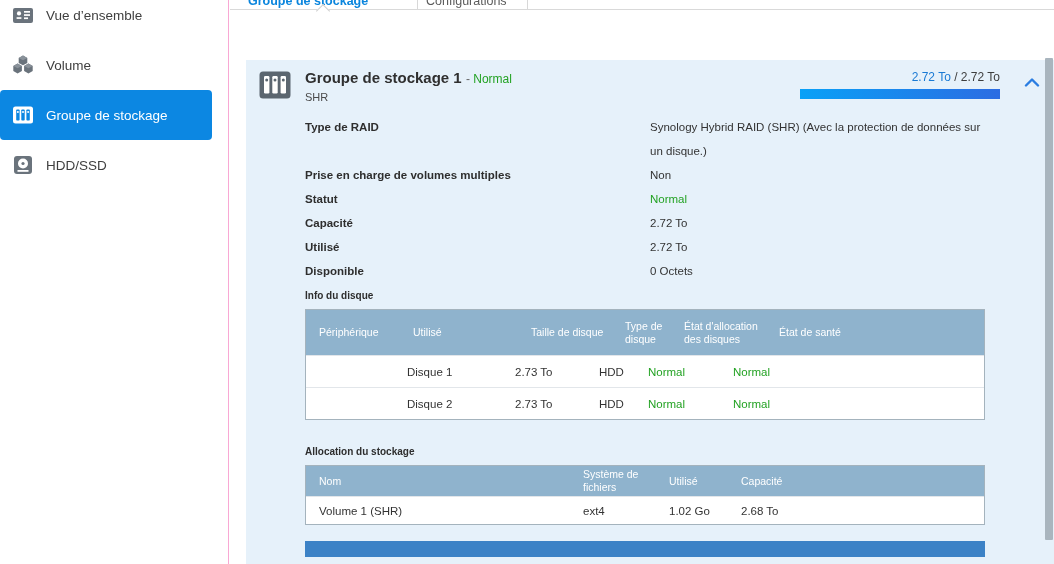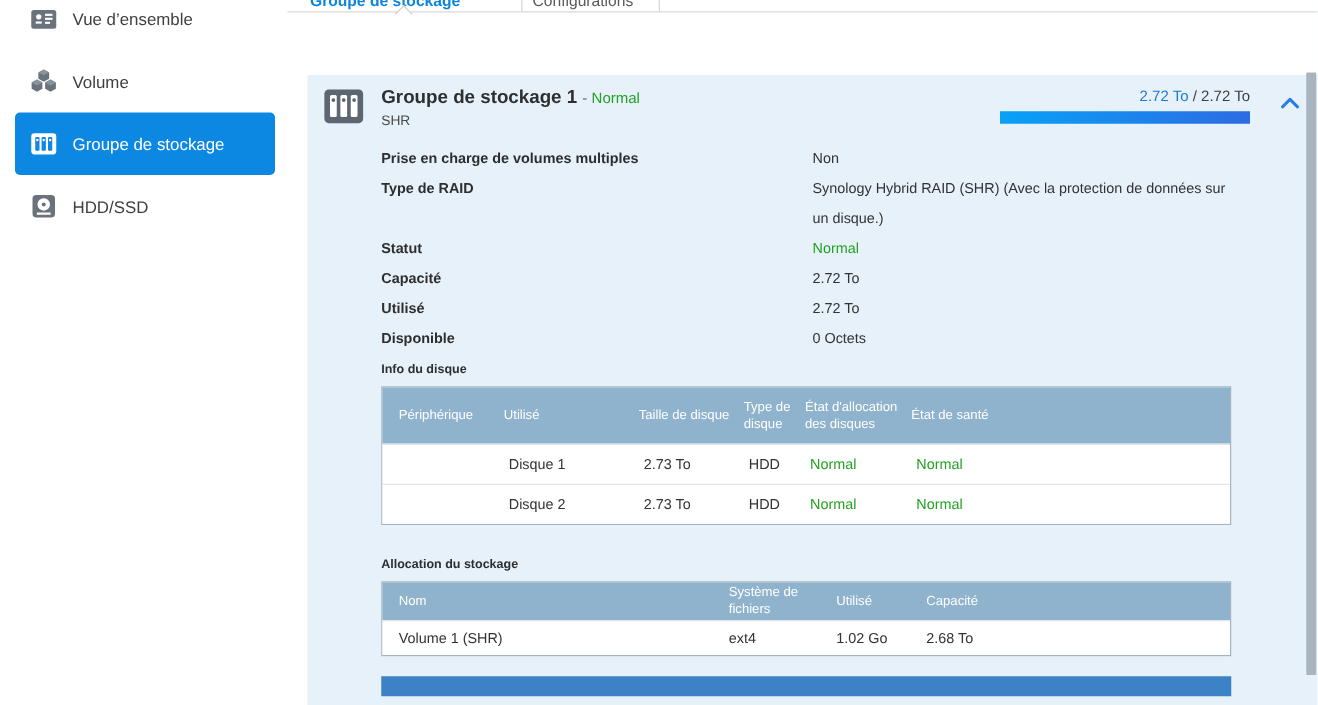--- a/index.html
+++ b/index.html
@@ -1,22 +1,22 @@
 <!DOCTYPE html>
 <html><head>
 <meta charset="utf-8">
 <style>
   * { margin:0; padding:0; box-sizing:border-box; }
   html,body { width:1054px; height:564px; overflow:hidden; background:#fff;
               font-family:"Liberation Sans","DejaVu Sans",sans-serif; }
   .app { position:relative; width:1054px; height:564px; background:#fff; }
 
   
-  .sidebar { position:absolute; left:12px; top:0; width:229px; height:564px;
-             background:#fff; border-right:5px solid #f9a8d4; overflow:hidden; }
+  .sidebar { position:absolute; left:0; top:0; width:229px; height:564px;
+             background:#fff; border-right:1px solid #f9a8d4; overflow:hidden; }
   .side-list { position:absolute; top:-10px; left:0; right:0; }
   .side-item { height:50px; display:flex; align-items:center; gap:12px;
                padding-left:12px; font-size:13.5px; color:#3f3f3f; cursor:pointer; }
   .side-item.selected { background:#0c87e2; color:#fff; border-radius:4px; margin-right:16px; }
   .side-icon { width:22px; height:22px; flex:0 0 22px; }
   .side-icon svg { width:22px; height:22px; display:block; }
 
   
   .content { position:absolute; left:230px; top:0; width:824px; height:564px; background:#fff; }
 
@@ -74,21 +74,21 @@
 
   .section-title { position:absolute; left:59px; font-size:10px; font-weight:bold; color:#2e2e2e; }
   .st-disk { top:230px; }
   .st-alloc { top:386px; }
 
   .tbl { position:absolute; left:59px; width:680px; border:1px solid #a4b3bd; background:#fff; }
   .tbl-disk { top:249px; }
   .tbl-alloc { top:405px; }
   .thead { display:grid; background:#8fb3cd; color:#fff; font-size:10.5px;
            align-items:center; }
-  .tbl-disk .thead { grid-template-columns:84px 108px 84px 49px 85px 1fr; height:45px; padding-left:13px; }
+  .tbl-disk .thead { grid-template-columns:84px 108px 84px 49px 85px 1fr; height:45px; padding-left:13px;gap:10px; }
   .tbl-alloc .thead { grid-template-columns:264px 86px 72px 1fr; height:30px; padding-left:13px; }
   .th { padding-right:6px; line-height:13px; }
   .trow { display:grid; background:#fff; font-size:11.5px; color:#333; align-items:center;
           border-top:1px solid #e2e6ea; }
   .tbl-disk .trow { grid-template-columns:84px 108px 84px 49px 85px 1fr; height:32px; padding-left:17px; }
   .tbl-alloc .trow { grid-template-columns:264px 86px 72px 1fr; height:28px; padding-left:13px; }
   .td.green { color:#23a223; }
   .redact { width:36px; height:15px; background:#000; }
 
   .bottom-bar { position:absolute; left:59px; top:481px; width:680px; height:16px; background:#3c82c6; }
@@ -197,26 +197,26 @@
       </div>
 
       <div class="collapse">
         <span><svg viewBox="0 0 16 10" fill="none">
               <path d="M2 8.5l6-6 6 6" stroke="#2a7de1" stroke-width="2.4" stroke-linecap="round" stroke-linejoin="round"></path>
             </svg></span>
       </div>
 
       <div class="details">
           <div class="detail-row">
+    <span class="lbl">Type de RAID</span>
+    <span class="val">Synology Hybrid RAID (SHR) (Avec la protection de données sur un disque.)</span>
+  </div>
+          <div class="detail-row">
     <span class="lbl">Prise en charge de volumes multiples</span>
     <span class="val">Non</span>
-  </div>
-          <div class="detail-row">
-    <span class="lbl">Type de RAID</span>
-    <span class="val">Synology Hybrid RAID (SHR) (Avec la protection de données sur un disque.)</span>
   </div>
           <div class="detail-row">
     <span class="lbl">Statut</span>
     <span class="val green">Normal</span>
   </div>
           <div class="detail-row">
     <span class="lbl">Capacité</span>
     <span class="val">2.72 To</span>
   </div>
           <div class="detail-row">

